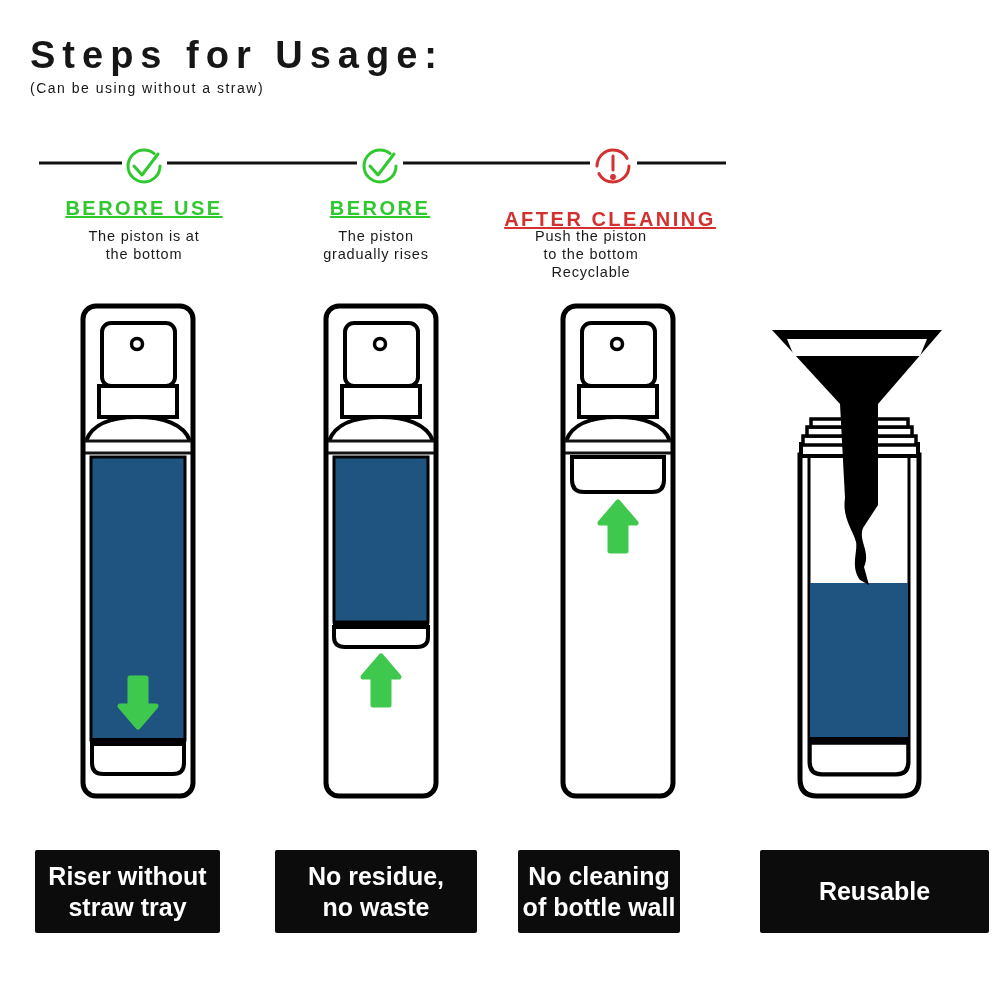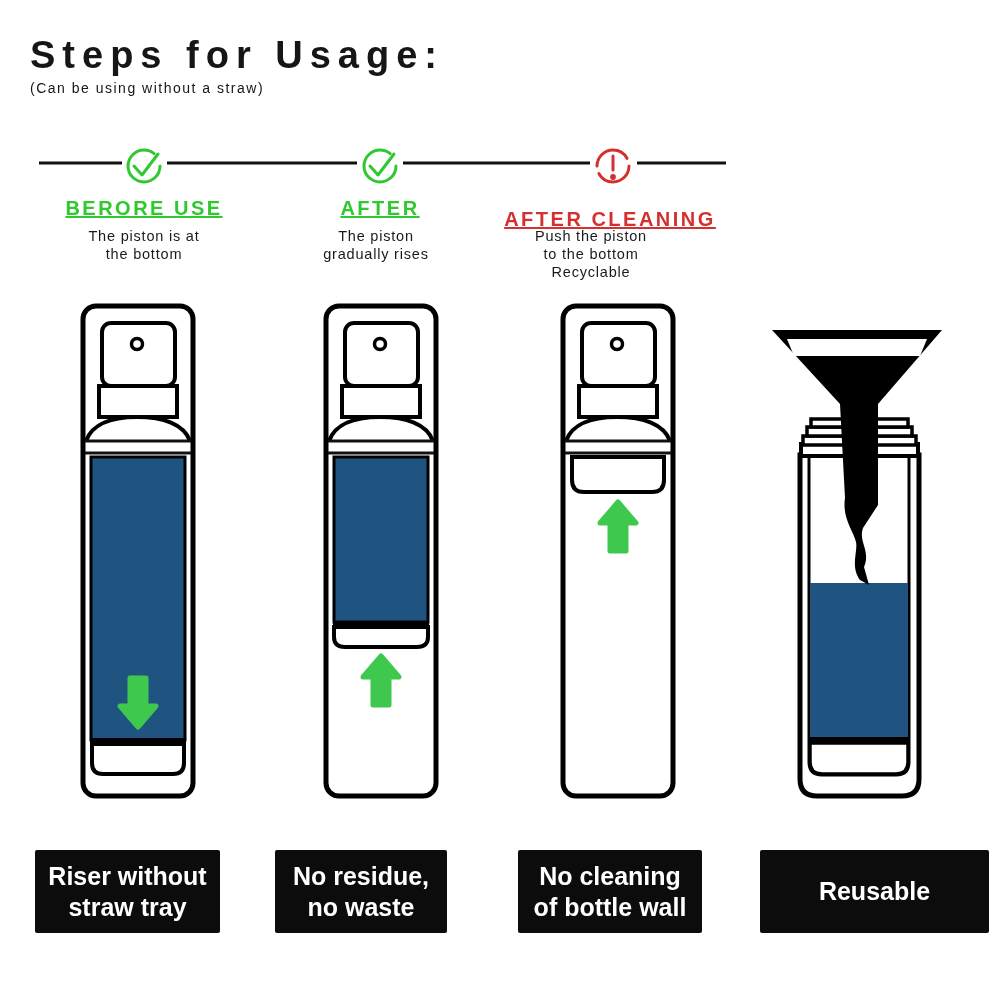--- a/index.html
+++ b/index.html
@@ -14,22 +14,22 @@
   .step-label{top:197px;font-size:20px;font-weight:bold;letter-spacing:2.5px;white-space:nowrap;text-decoration:underline;}
   .step-label.green{color:var(--accent_green);}
   .step-label.red{color:var(--accent_red);margin-top:11px;}
   .step-desc{top:227px;font-size:14.5px;line-height:18px;letter-spacing:0.8px;
              white-space:pre-line;color:#1a1a1a;}
 
   .caption{top:850px;height:83px;background:var(--caption_bg);color:var(--caption_text);
            display:flex;align-items:center;justify-content:center;text-align:center;
            font-size:25px;font-weight:bold;line-height:1.22;white-space:pre-line;border-radius:2px;}
   .caption1{left:35px;width:185px;}
-  .caption2{left:275px;width:172px;}
-  .caption3{left:518px;width:184px;}
+  .caption2{left:275px;width:202px;}
+  .caption3{left:518px;width:162px;}
   .caption4{left:760px;width:229px;}
 
   svg#art{position:absolute;left:0;top:0;}
   .ln{stroke:#121212;stroke-width:3;}
   .outline{fill:#ffffff;stroke:#000000;}
   .liquid{fill:var(--liquid_blue);}
   .liquid-stroked{fill:var(--liquid_blue);stroke:#000;stroke-width:3;}
   .garrow{fill:var(--arrow_green);stroke:var(--arrow_green);stroke-width:5;stroke-linejoin:round;}
   .iconstroke-green{stroke:var(--accent_green);fill:none;stroke-width:3;stroke-linecap:round;stroke-linejoin:round;}
   .iconstroke-red{stroke:var(--accent_red);fill:none;stroke-width:3;stroke-linecap:round;}
@@ -117,21 +117,21 @@
       <path class="blackfill" d="M840,404 L878,404 L878,505 L863,528 C858,541 871,551 864,567 L869,585 L860,580
                C850,566 858,552 856,542 C853,530 842,518 845,498 Z"></path>
     </g>
   </g>
 </svg>
 
 <div class="abs title">Steps for Usage:</div>
 <div class="abs subtitle">(Can be using without a straw)</div>
 
 <div class="abs centered step-label green" style="left:144px;">BERORE USE</div>
-<div class="abs centered step-label green" style="left:380px;">AFTER</div>
+<div class="abs centered step-label green" style="left:380px;">BERORE</div>
 <div class="abs centered step-label red" style="left:610px;">AFTER CLEANING</div>
 
 <div class="abs centered step-desc" style="left:144px;">The piston is at
 the bottom</div>
 <div class="abs centered step-desc" style="left:376px;">The piston
 gradually rises</div>
 <div class="abs centered step-desc" style="left:591px;">Push the piston
 to the bottom
 Recyclable</div>
 

